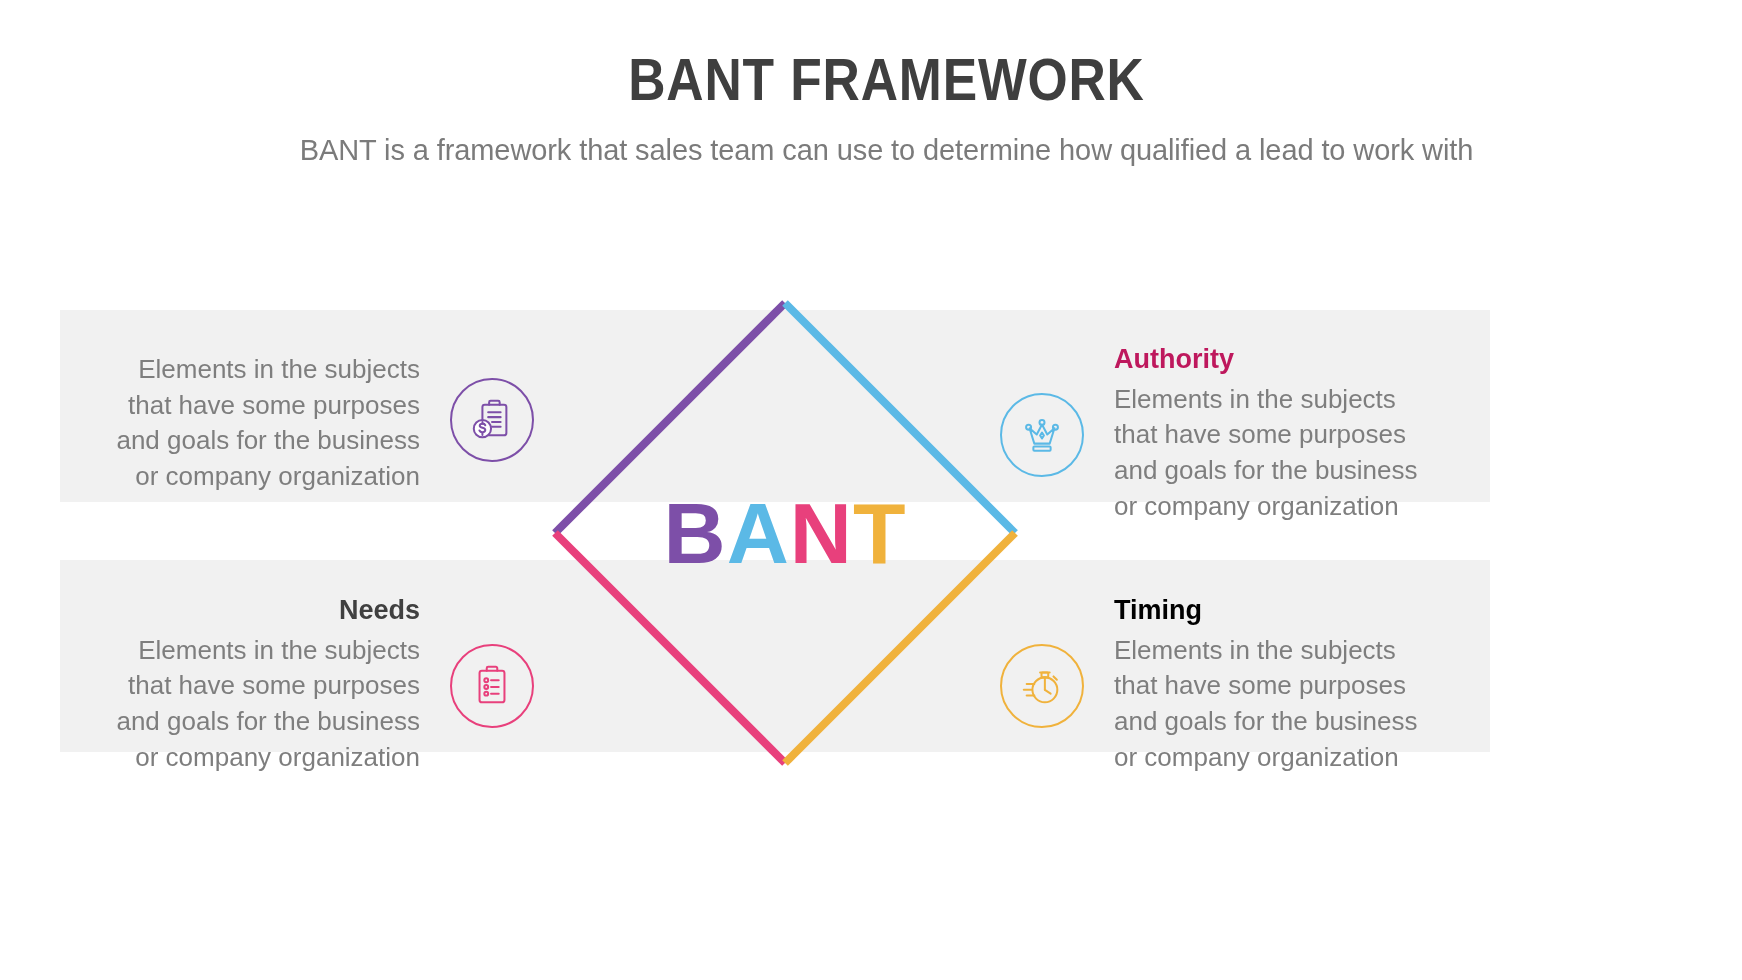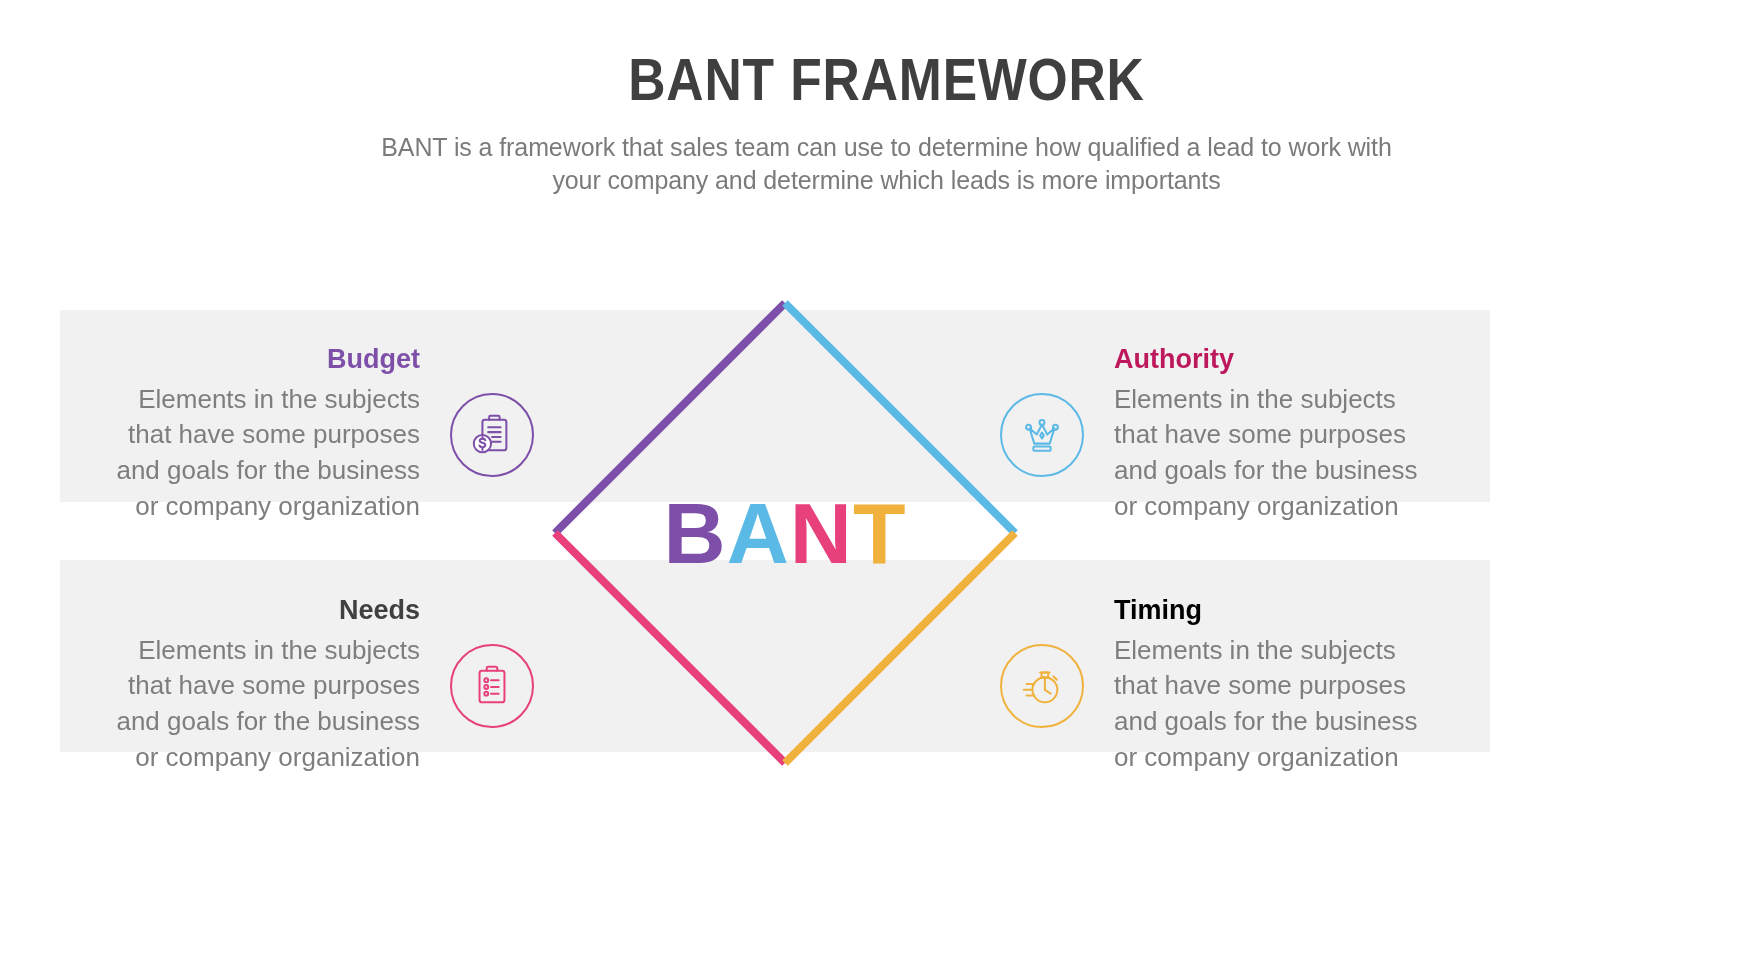--- a/index.html
+++ b/index.html
@@ -14,21 +14,21 @@
   
   .header { position:absolute; left:0; top:0; width:1742px; text-align:center;padding-left:31px; }
   .title {
     font-size:60px; font-weight:bold; color:#3f3f3f;
     letter-spacing:1px; line-height:1.05;
     margin-top:48px;
     transform:scaleX(0.86); transform-origin:center;
   }
   .subtitle {
     margin-top:20px;
-    font-size:25px; color:#7b7b7b; font-weight:400;
+    font-size:29px; color:#7b7b7b; font-weight:400;
     line-height:1.33; letter-spacing:-0.1px;
     width:1400px; margin-left:auto; margin-right:auto;
   }
 
   
   .band {
     position:absolute; left:60px; width:1430px; height:192px;
     background:#f1f1f1;
   }
   .band-top    { top:310px; }
@@ -77,30 +77,28 @@
 </style>
 </head>
 <body>
 
 <div class="page" style="background: rgb(255, 255, 255);">
 
   <div class="header">
     <div class="title" style="color: rgb(63, 63, 63);">BANT FRAMEWORK</div>
     <div class="subtitle">
       <div>BANT is a framework that sales team can use to determine how qualified a lead to work with</div>
-      <div>your company and determine which leads is more importants</div>
     </div>
   </div>
 
   <div class="band band-top" style="background: rgb(241, 241, 241);"></div>
   <div class="band band-bottom" style="background: rgb(241, 241, 241);"></div>
 
   <div class="quad q-budget">
     <div class="quad-text">
-      <div class="quad-title" style="color: rgb(125, 79, 168);">Budget</div>
       <div class="quad-desc">Elements in the subjects that have some purposes and goals for the business or company organization</div>
     </div>
     <div class="icon-wrap" style="color: rgb(125, 79, 168);">
       <span>
         <svg viewBox="0 0 48 48" fill="none" stroke="currentColor" stroke-width="2.1" stroke-linecap="round" stroke-linejoin="round">
           <rect x="14" y="8" width="25" height="32" rx="2.5"></rect>
           <path d="M21 8 V5.5 a1.5 1.5 0 0 1 1.5 -1.5 h8 a1.5 1.5 0 0 1 1.5 1.5 V8"></path>
           <line x1="20" y1="16" x2="33" y2="16"></line>
           <line x1="20" y1="21" x2="33" y2="21"></line>
           <line x1="24" y1="26" x2="33" y2="26"></line>

